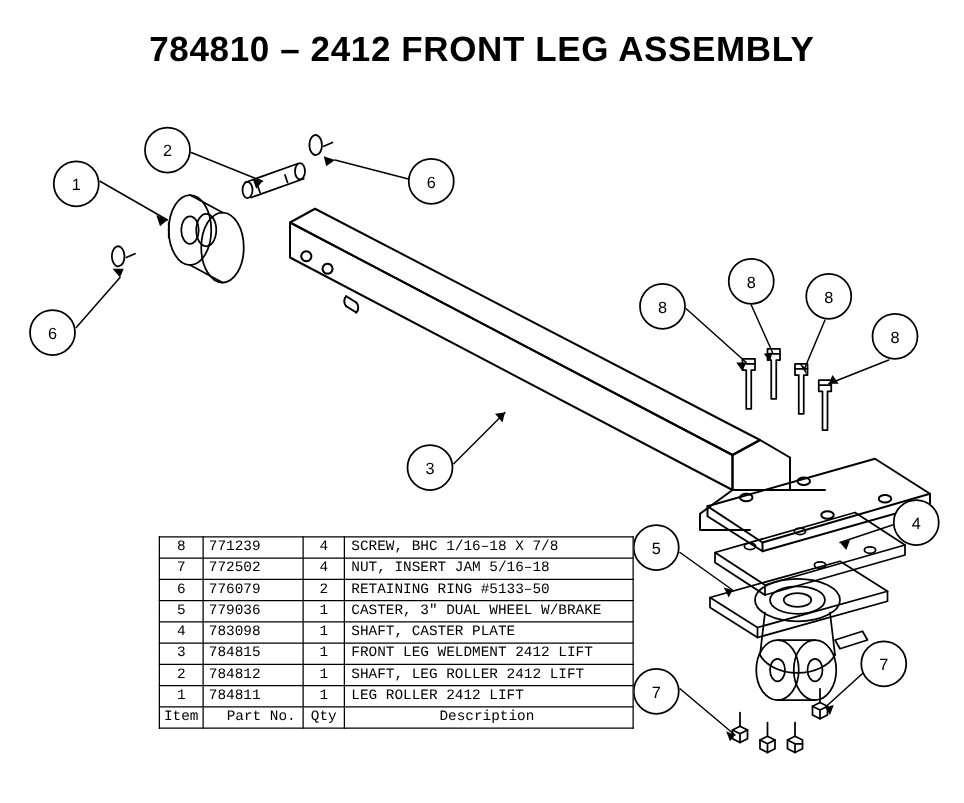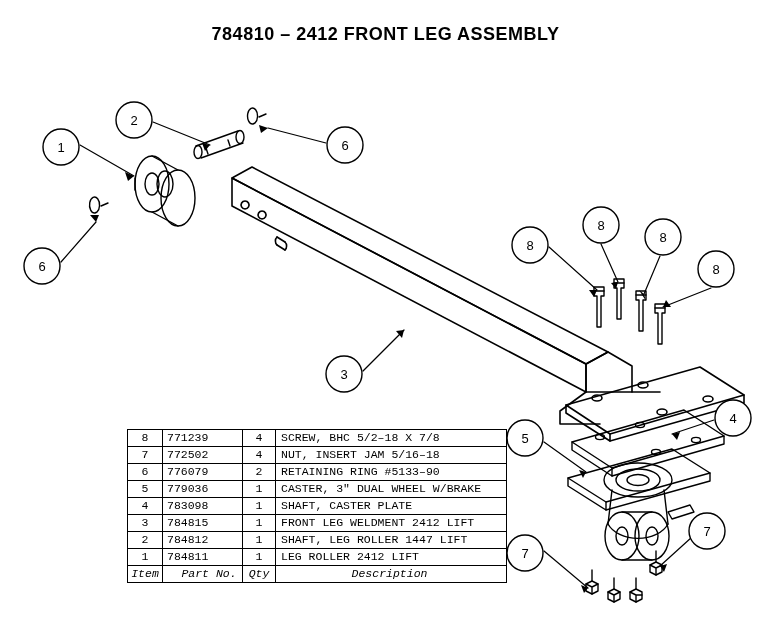--- a/index.html
+++ b/index.html
@@ -19,21 +19,21 @@
     position: relative;
     width: 771px;
     height: 642px;
   }
   #title {
     position: absolute;
     top: 24px;
     left: 0;
     width: 771px;
     text-align: center;
-    font-size: 18px;
+    font-size: 28px;
     font-weight: bold;
     letter-spacing: 0.5px;
     font-family: "Liberation Sans", sans-serif;
   }
   #drawing {
     position: absolute;
     top: 0;
     left: 0;
   }
   
@@ -50,21 +50,21 @@
     border: 1px solid #000000;
     padding: 0 3px;
     height: 16px;
     line-height: 16px;
     white-space: nowrap;
   }
   #parts-list .c-item  { width: 28px; text-align: center; }
   #parts-list .c-part  { width: 60px; text-align: left; padding-left: 4px; margin-top: 12px; }
   #parts-list .c-qty   { width: 26px; text-align: center; }
   #parts-list .c-desc  { width: 222px; text-align: left; padding-left: 5px; }
-  #parts-list .hdr td  { text-align: center; font-style: italic; }
+  #parts-list .hdr td  { text-align: center; }
   #parts-list .hdr .c-part { padding-left: 16px; }
   #parts-list .hdr .c-desc { padding-left: 0; }
   #parts-list .foot td { text-align: center; }
   .balloon-text {
     font-family: "Liberation Sans", sans-serif;
     font-size: 13px;
   }
 </style>
 </head>
 <body>
@@ -273,33 +273,33 @@
       <text x="707" y="536">7</text>
     </g>
   </svg>
 
   <table id="parts-list">
     <tbody>
       <tr>
         <td class="c-item">8</td>
         <td class="c-part">771239</td>
         <td class="c-qty">4</td>
-        <td class="c-desc">SCREW, BHC 5/2–18 X 7/8</td>
+        <td class="c-desc">SCREW, BHC 1/16–18 X 7/8</td>
       </tr>
       <tr>
         <td class="c-item">7</td>
         <td class="c-part">772502</td>
         <td class="c-qty">4</td>
         <td class="c-desc">NUT, INSERT JAM 5/16–18</td>
       </tr>
       <tr>
         <td class="c-item">6</td>
         <td class="c-part">776079</td>
         <td class="c-qty">2</td>
-        <td class="c-desc">RETAINING RING  #5133–90</td>
+        <td class="c-desc">RETAINING RING  #5133–50</td>
       </tr>
       <tr>
         <td class="c-item">5</td>
         <td class="c-part">779036</td>
         <td class="c-qty">1</td>
         <td class="c-desc">CASTER, 3" DUAL WHEEL W/BRAKE</td>
       </tr>
       <tr>
         <td class="c-item">4</td>
         <td class="c-part">783098</td>
@@ -309,21 +309,21 @@
       <tr>
         <td class="c-item">3</td>
         <td class="c-part">784815</td>
         <td class="c-qty">1</td>
         <td class="c-desc">FRONT LEG WELDMENT 2412 LIFT</td>
       </tr>
       <tr>
         <td class="c-item">2</td>
         <td class="c-part">784812</td>
         <td class="c-qty">1</td>
-        <td class="c-desc">SHAFT, LEG ROLLER 1447 LIFT</td>
+        <td class="c-desc">SHAFT, LEG ROLLER 2412 LIFT</td>
       </tr>
       <tr>
         <td class="c-item">1</td>
         <td class="c-part">784811</td>
         <td class="c-qty">1</td>
         <td class="c-desc">LEG ROLLER 2412 LIFT</td>
       </tr>
       <tr class="hdr">
         <td class="c-item">Item</td>
         <td class="c-part">Part No.</td>

